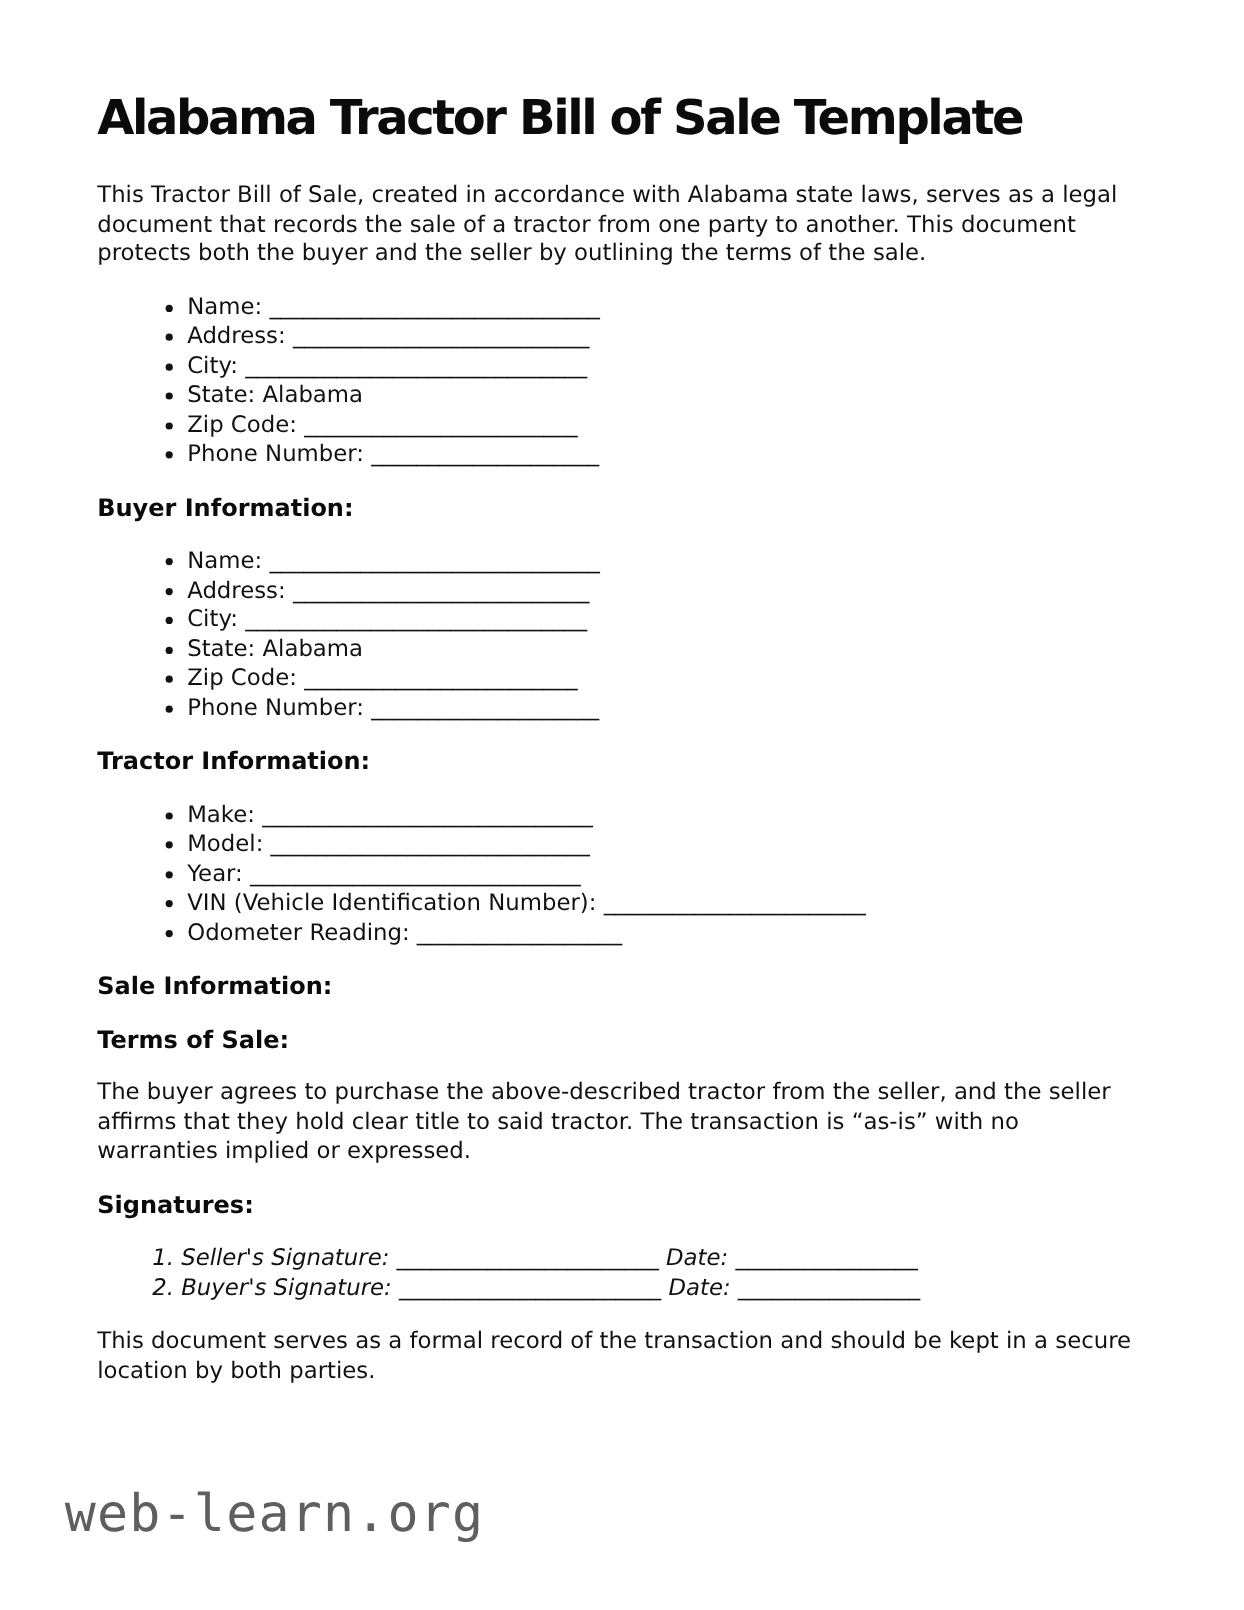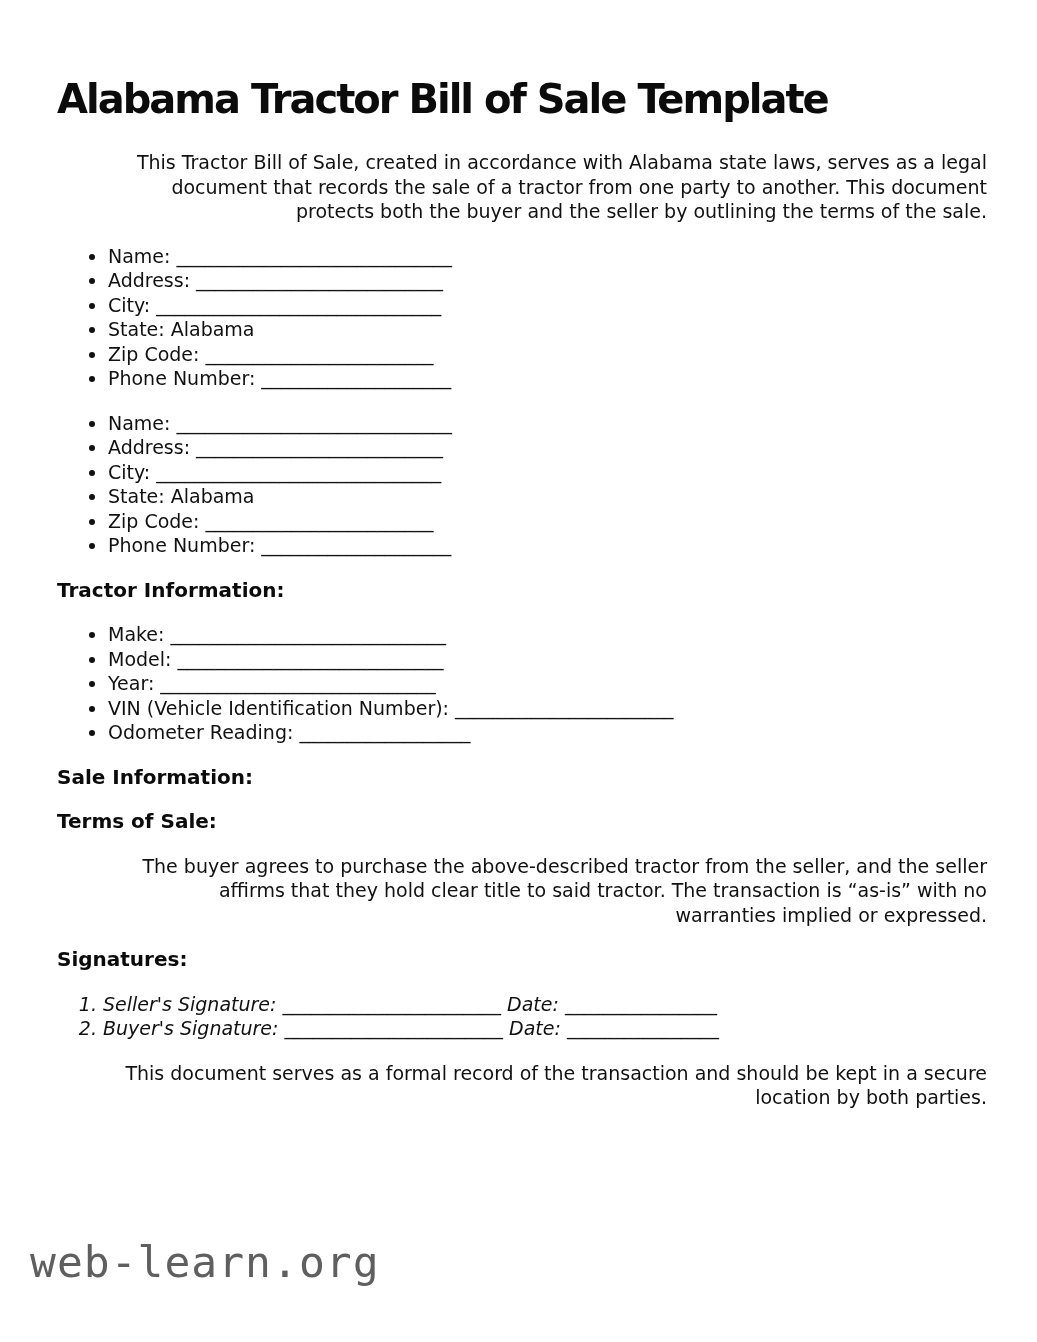--- a/index.html
+++ b/index.html
@@ -1,15 +1,15 @@
 <!DOCTYPE html>
 <html><head>
 <meta charset="utf-8">
 <style>
-  * { box-sizing: border-box; }
+  * { box-sizing: border-box; margin-left: 24px; }
   html, body { margin: 0; padding: 0; }
   body {
     width: 1037px;
     height: 1342px;
     background: #ffffff;
     color: #111111;
     font-family: "DejaVu Sans", "Liberation Sans", sans-serif;
     font-size: 19px;
     line-height: 24.5px;
     position: relative;
@@ -22,21 +22,20 @@
     font-size: 40px;
     line-height: 48px;
     letter-spacing: -2px;
     font-weight: bold;
     margin: 0 0 27px 0;
     color: #0b0b0b;
   }
   .para {
     white-space: pre-line;
     margin: 0 0 20px 0;
-    text-align: right;
   }
   h2.sec-heading {
     font-size: 20px;
     line-height: 24.5px;
     font-weight: bold;
     margin: 0 0 20px 0;
     color: #0b0b0b;
   }
   ul.field-list {
     margin: 0 0 20px 0;
@@ -75,20 +74,21 @@
 
   <ul class="field-list">
     <li>Name: _____________________________</li>
     <li>Address: __________________________</li>
     <li>City: ______________________________</li>
     <li>State: Alabama</li>
     <li>Zip Code: ________________________</li>
     <li>Phone Number: ____________________</li>
   </ul>
 
+  <h2 class="sec-heading">Buyer Information:</h2>
   <ul class="field-list">
     <li>Name: _____________________________</li>
     <li>Address: __________________________</li>
     <li>City: ______________________________</li>
     <li>State: Alabama</li>
     <li>Zip Code: ________________________</li>
     <li>Phone Number: ____________________</li>
   </ul>
 
   <h2 class="sec-heading">Tractor Information:</h2>

